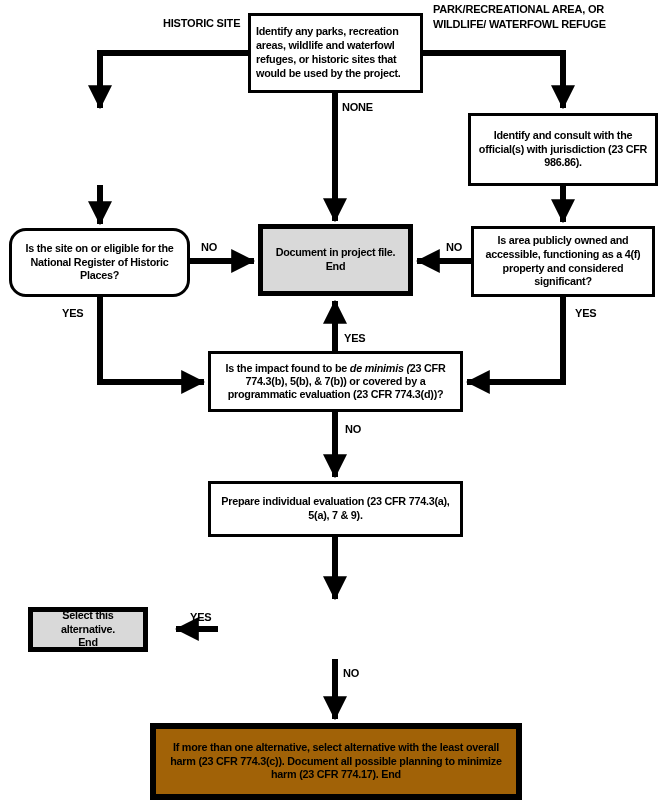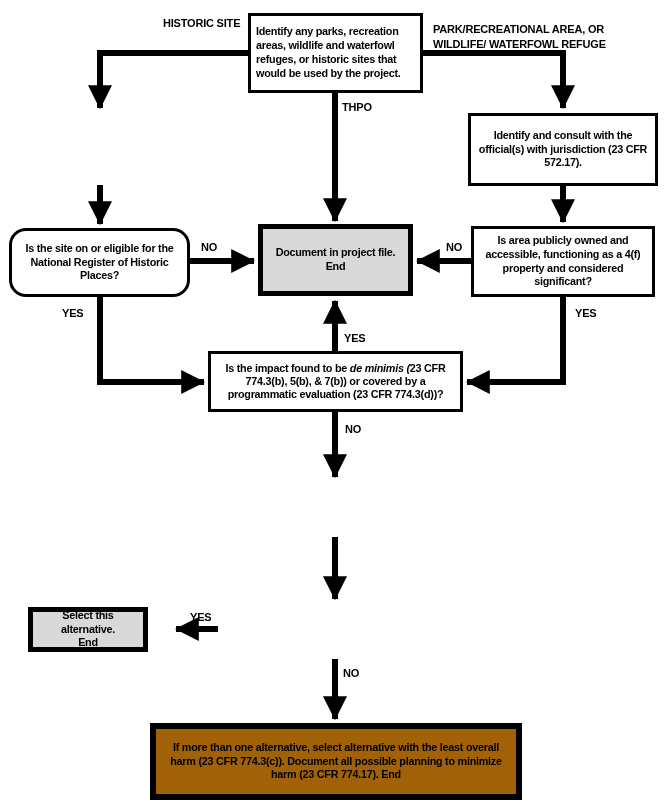--- a/index.html
+++ b/index.html
@@ -16,21 +16,21 @@
     letter-spacing:-0.25px; color:#000; padding:2px 5px;
   }
   .box.align-left { text-align:left; align-items:flex-start; }
   .box.end-box { border-width:5px; background:#d9d9d9; }
   .box.end-box-thick { border-width:6px; background:#a16207; }
   .end-line { display:block; font-weight:bold; }
   .lbl {
     position:absolute; z-index:3; font-weight:bold; font-size:11px;
     letter-spacing:-0.2px; color:#000; line-height:15px; white-space:nowrap;
   }
-  .lbl.wrap { white-space:normal;margin-top:20px; }
+  .lbl.wrap { white-space:normal; }
   i { font-style:italic; }
 </style>
 </head>
 <body>
 
 <div class="canvas">
 
   <svg class="wires" viewBox="0 0 664 805" xmlns="http://www.w3.org/2000/svg">
     <defs>
       <marker id="ah" viewBox="0 0 4 4" markerWidth="4" markerHeight="4" refX="3.8" refY="2" orient="auto" markerUnits="strokeWidth">
@@ -54,56 +54,59 @@
       <path d="M335 659 V719" marker-end="url(#ah)"></path>
     </g>
   </svg>
 
   <div class="box align-left" style="left:248px; top:13px; width:175px; height:80px;">
     <span>Identify any parks, recreation areas, wildlife and waterfowl refuges, or historic sites that would be used by the project.</span>
   </div>
 
 
   <div class="box" style="left:468px; top:113px; width:190px; height:73px;">
-    <span>Identify and consult with the official(s) with jurisdiction (23 CFR 572.17).</span>
+    <span>Identify and consult with the official(s) with jurisdiction (23 CFR 986.86).</span>
   </div>
 
   <div class="box" style="left:9px; top:228px; width:181px; height:69px;border-radius:17px;">
     <span>Is the site on or eligible for the National Register of Historic Places?</span>
   </div>
 
   <div class="box end-box" style="left:258px; top:224px; width:155px; height:72px;">
     <span>Document in project file.</span>
     <span class="end-line">End</span>
   </div>
 
   <div class="box" style="left:471px; top:226px; width:184px; height:71px;">
     <span>Is area publicly owned and accessible, functioning as a 4(f) property and considered significant?</span>
   </div>
 
   <div class="box" style="left:208px; top:351px; width:255px; height:61px; line-height:1.22; padding:1px 0;">
     <span><span>Is the impact found to be </span><i>de minimis (</i><span>23 CFR 774.3(b), 5(b), &amp; 7(b)) or covered by a programmatic evaluation (23 CFR 774.3(d))?</span></span>
   </div>
 
+  <div class="box" style="left:208px; top:481px; width:255px; height:56px;">
+    <span>Prepare individual evaluation (23 CFR 774.3(a), 5(a), 7 &amp; 9).</span>
+  </div>
 
   <div class="box end-box" style="left:28px; top:607px; width:120px; height:45px;">
     <span>Select this alternative.</span>
     <span class="end-line">End</span>
   </div>
 
 
   <div class="box end-box-thick" style="left:150px; top:723px; width:372px; height:77px;">
     <span><span>If more than one alternative, select alternative with the least overall harm (23 CFR 774.3(c)). Document all possible planning to minimize harm (23 CFR 774.17). </span><span class="end-inline">End</span></span>
   </div>
 
   <div class="lbl" style="left:163px; top:16px;">HISTORIC SITE</div>
 
   <div class="lbl wrap" style="left:433px; top:2px; width:185px;">PARK/RECREATIONAL AREA, OR WILDLIFE/ WATERFOWL REFUGE</div>
 
-  <div class="lbl" style="left:342px; top:100px;">THPO</div>
+  <div class="lbl" style="left:342px; top:100px;">NONE</div>
 
   <div class="lbl" style="left:201px; top:240px;">NO</div>
 
   <div class="lbl" style="left:446px; top:240px;">NO</div>
 
   <div class="lbl" style="left:62px; top:306px;">YES</div>
 
   <div class="lbl" style="left:575px; top:306px;">YES</div>
 
   <div class="lbl" style="left:344px; top:331px;">YES</div>

